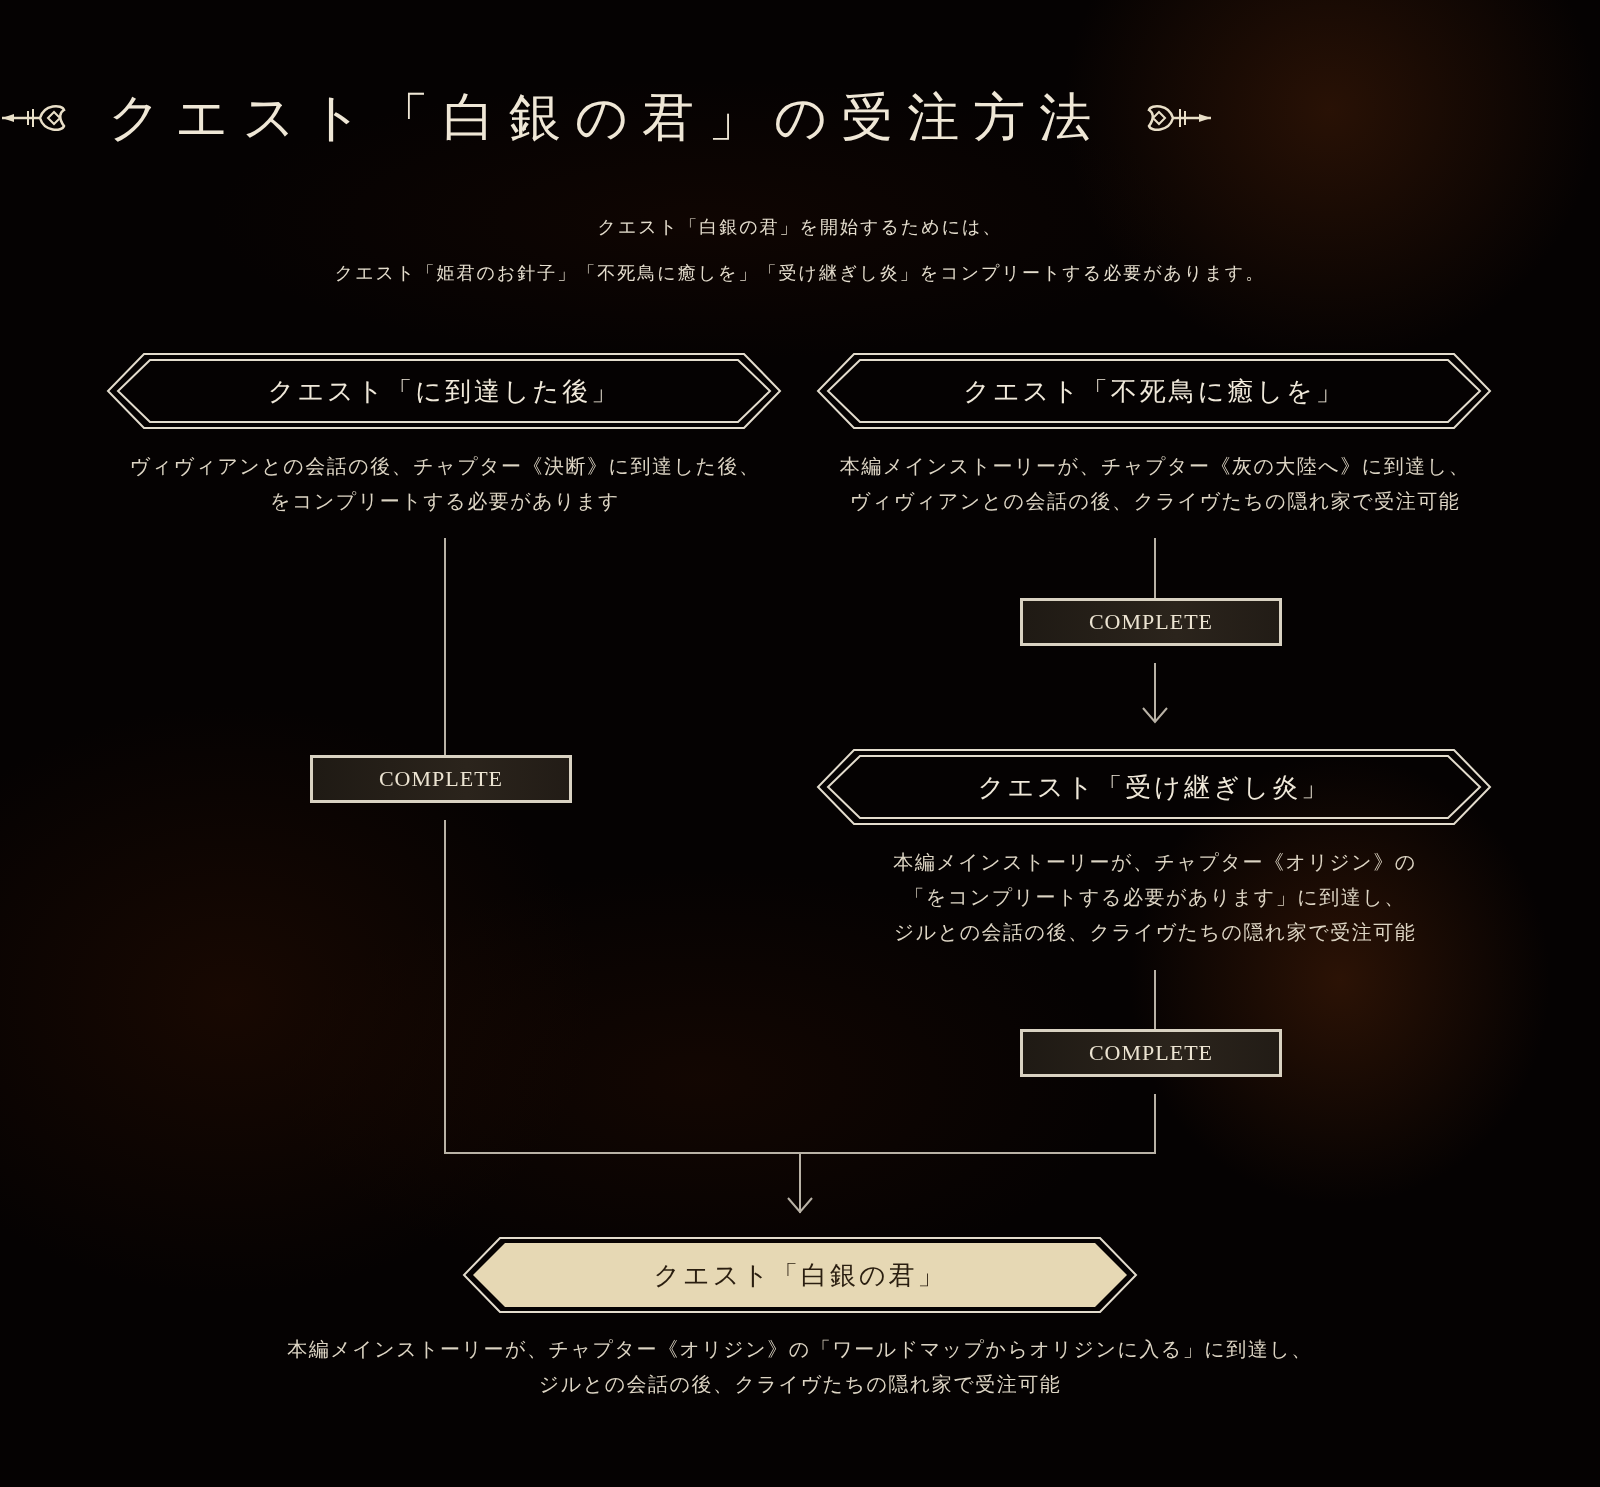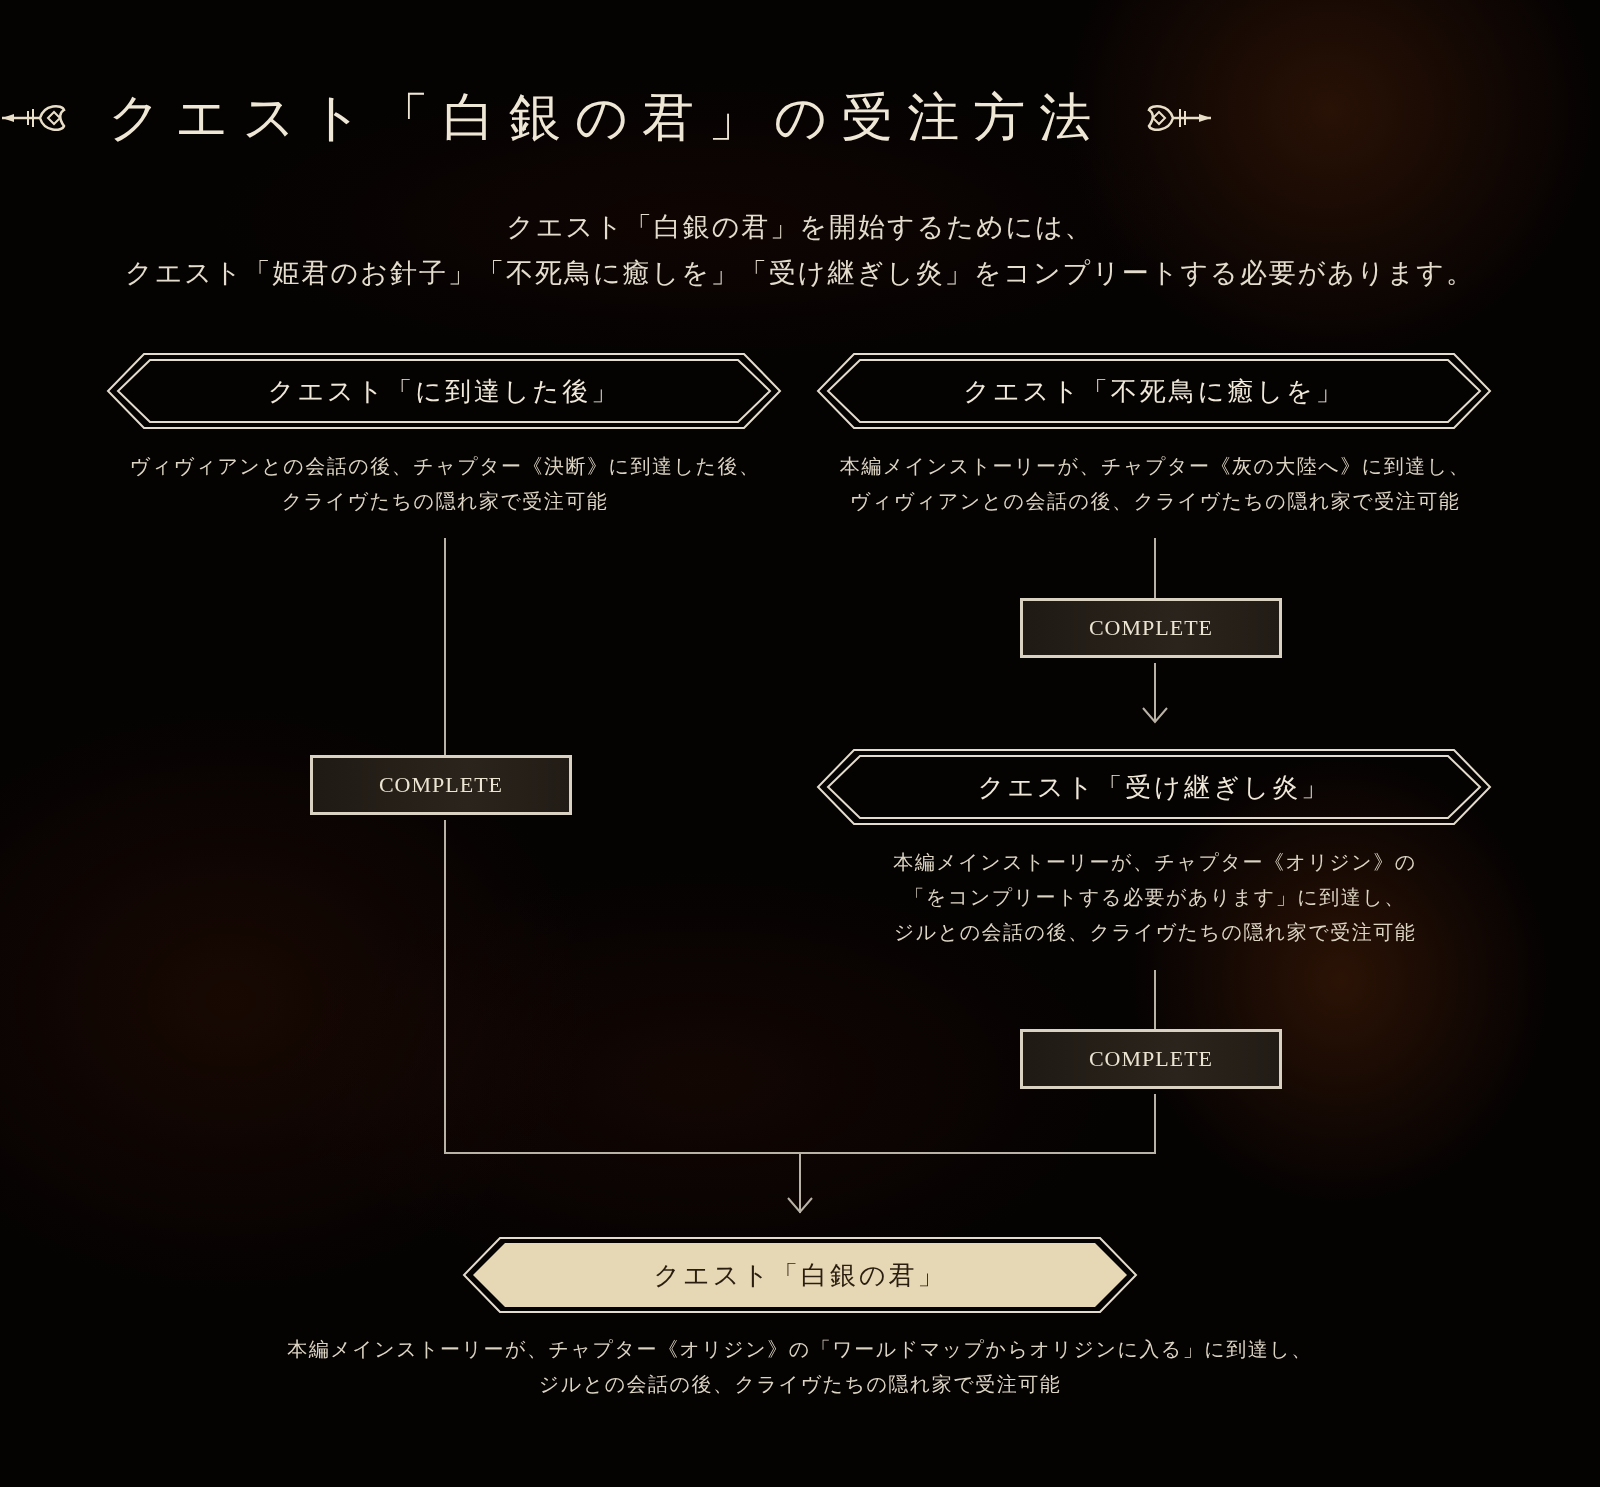--- a/index.html
+++ b/index.html
@@ -20,36 +20,36 @@
     position: absolute; top: 78px; left: 0; width: 1600px; height: 80px;
     display: flex; align-items: center; gap: 40px;
   }
   .title {
     font-size: 52px; letter-spacing: 14px; color: #efe7d6; font-weight: normal;
     font-family: "DejaVu Serif", serif;
   }
   .ornament { width: 68px; height: 40px; }
   .intro {
     position: absolute; top: 204px; left: 0; width: 1600px; text-align: center;
-    font-size: 27px; line-height: 46px; letter-spacing: 2px; color: #e4ddcd;
+    font-size: 18px; line-height: 46px; letter-spacing: 2px; color: #e4ddcd;
   }
   .quest-box { position: absolute; height: 78px; }
   .quest-box svg { position: absolute; left: 0; top: 0; }
   .quest-box .qlabel {
     position: absolute; left: 0; top: 0; width: 100%; height: 100%;
     display: flex; align-items: center; justify-content: center;
     font-size: 26px; letter-spacing: 3px; color: #f0e9da;
   }
   .quest-box.final .qlabel { color: #2a1e10; }
   .desc {
     position: absolute; text-align: center; font-size: 20px; line-height: 35px;
     letter-spacing: 1.5px; color: #ddd5c4;
   }
   .complete {
-    position: absolute; width: 262px; height: 60px; box-sizing: border-box;
+    position: absolute; width: 262px; height: 48px; box-sizing: border-box;
     border: 2px solid #d9d2c2; padding: 0; background: transparent;
   }
   .complete .inner {
     width: 100%; height: 100%; box-sizing: border-box; border: 1.5px solid #d9d2c2;
     background: linear-gradient(90deg, #1f1a14, #2b241c 60%, #221c16);
     display: flex; align-items: center; justify-content: center;
     font-family: "Liberation Serif", serif; font-size: 22px; letter-spacing: 1px; color: #ece4d2;
   }
   .line { position: absolute; background: #b9b2a6; }
 </style>
@@ -101,21 +101,21 @@
 
 <div class="quest-box" style="left:106px; top:352px; width:676px;">
   <svg width="676" height="78" viewBox="0 0 676 78">
     <polygon points="38,2 638,2 674,39 638,76 38,76 2,39" fill="none" stroke="#e3dccd" stroke-width="2"></polygon>
     <polygon points="44,8 632,8 664,39 632,70 44,70 12,39" fill="none" stroke="#e3dccd" stroke-width="2"></polygon>
   </svg>
   <div class="qlabel">クエスト「に到達した後」</div>
 </div>
 <div class="desc" style="left:90px; top:449px; width:710px;">
   <div>ヴィヴィアンとの会話の後、チャプター《決断》に到達した後、</div>
-  <div>クライヴたちの隠れ家で受注可能</div>
+  <div>をコンプリートする必要があります</div>
 </div>
 
 <div class="quest-box" style="left:816px; top:352px; width:676px;">
   <svg width="676" height="78" viewBox="0 0 676 78">
     <polygon points="38,2 638,2 674,39 638,76 38,76 2,39" fill="none" stroke="#e3dccd" stroke-width="2"></polygon>
     <polygon points="44,8 632,8 664,39 632,70 44,70 12,39" fill="none" stroke="#e3dccd" stroke-width="2"></polygon>
   </svg>
   <div class="qlabel">クエスト「不死鳥に癒しを」</div>
 </div>
 <div class="desc" style="left:800px; top:449px; width:710px;">

